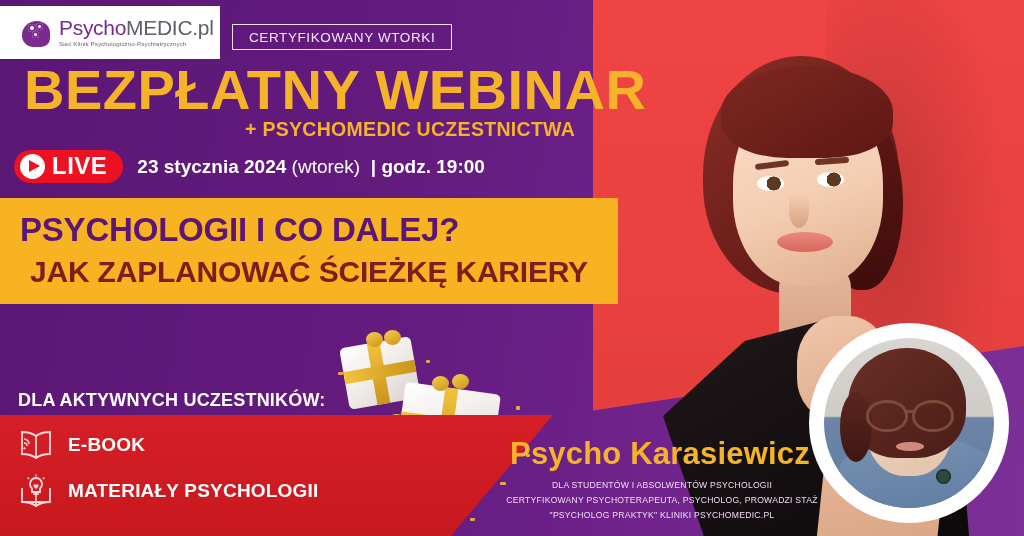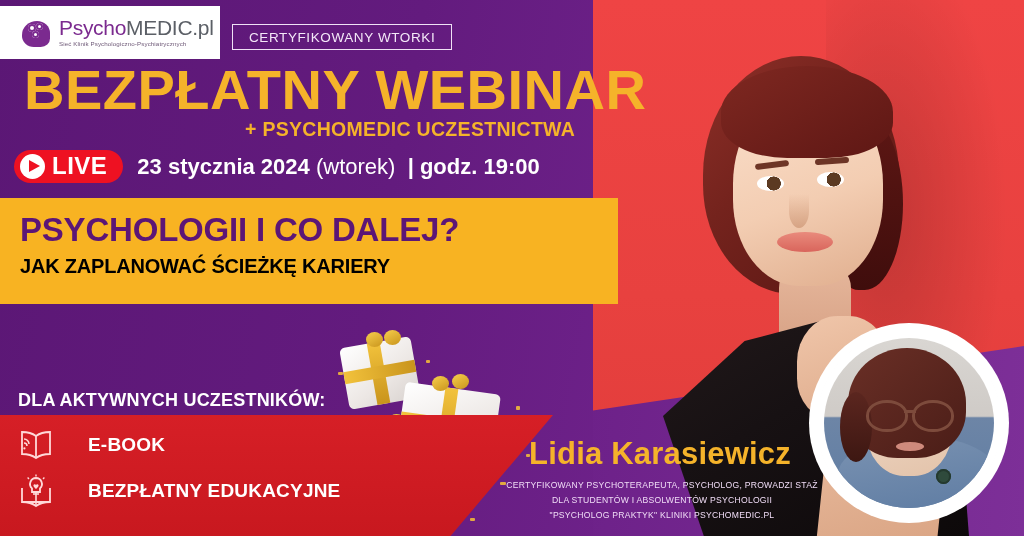--- a/index.html
+++ b/index.html
@@ -98,41 +98,41 @@
   .h-cert{position:absolute;left:245px;top:118px;font-size:19.5px;font-weight:700;color:#f5b32a;
     letter-spacing:.3px;white-space:nowrap;}
 
   .live-row{position:absolute;left:14px;top:150px;display:flex;align-items:center;gap:14px;}
   .live-pill{display:flex;align-items:flex-start;gap:7px;background:#ee1122;border-radius:20px;
     padding:4px 16px 4px 6px;}
   .live-play{width:25px;height:25px;border-radius:50%;background:#fff;position:relative;flex:0 0 auto;}
   .live-play:after{content:"";position:absolute;left:9px;top:6px;border-left:11px solid #ee1122;
     border-top:6.5px solid transparent;border-bottom:6.5px solid transparent;}
   .live-txt{color:#fff;font-weight:700;font-size:24px;letter-spacing:.5px;line-height:1;}
-  .date-txt{color:#fff;font-size:22px;font-weight:700;white-space:nowrap;}
+  .date-txt{color:#fff;font-size:19px;font-weight:700;white-space:nowrap;}
   .date-txt .soft{font-weight:400;}
 
   
   .yellow{position:absolute;left:0;top:198px;width:618px;height:106px;background:#f8b322;}
   .y1{position:absolute;left:20px;top:13px;font-size:33px;font-weight:700;color:#5c1676;
     letter-spacing:-.2px;white-space:nowrap;}
-  .y2{position:absolute;left:20px;top:57px;font-size:20px;font-weight:700;color:#000000;
+  .y2{position:absolute;left:30px;top:57px;font-size:30px;font-weight:700;color:#7f1d1d;
     letter-spacing:-.2px;white-space:nowrap;}
 
   
   .prezent{position:absolute;left:24px;top:324px;font-size:46px;font-weight:700;color:#fff;
     letter-spacing:1px;line-height:1;}
   .prezent-sub{position:absolute;left:18px;top:390px;font-size:18px;font-weight:700;color:#fff;
     letter-spacing:.2px;white-space:nowrap;}
 
   
   .redband{position:absolute;left:0;top:415px;width:100%;height:121px;
     background:linear-gradient(180deg,#d61f26,#c8181f);
     clip-path:polygon(0 0,54% 0,44% 100%,0 100%);}
-  .gift-item{position:absolute;display:flex;align-items:center;gap:32px;color:#fff;
+  .gift-item{position:absolute;display:flex;align-items:center;gap:12px;color:#fff;
     font-size:19px;font-weight:700;letter-spacing:.2px;white-space:nowrap;}
   .gift-item.one{left:16px;top:428px;}
   .gift-item.two{left:16px;top:474px;}
   .ico{width:40px;height:34px;flex:0 0 auto;}
 
   
   .gifts{position:absolute;left:330px;top:342px;width:210px;height:194px;}
   .gift{position:absolute;}
   .gbox{position:absolute;border-radius:5px;background:linear-gradient(150deg,#ffffff,#ece7e4 60%,#d8d2cf);}
   .gband-v{position:absolute;top:0;bottom:0;width:13px;background:linear-gradient(180deg,#f2c23c,#c9941c);}
@@ -286,23 +286,23 @@
   <div class="gift-item two">
     <svg class="ico" viewBox="0 0 40 34">
       <path d="M6 14v14h28V14" fill="none" stroke="#ffd9d9" stroke-width="1.8"></path>
       <path d="M6 28c5 0 10 1 14 4 4-3 9-4 14-4" fill="none" stroke="#ffd9d9" stroke-width="1.8"></path>
       <path d="M20 32V18" stroke="#ffd9d9" stroke-width="1.6"></path>
       <path d="M20 4a6 6 0 0 0-4 10.4V18h8v-3.6A6 6 0 0 0 20 4z" fill="none" stroke="#ffd9d9" stroke-width="1.8"></path>
       <path d="M17 20h6" stroke="#ffd9d9" stroke-width="1.6"></path>
       <path d="M20 15c-1.6-1.4-2.6-2.4-2.6-3.4a1.4 1.4 0 0 1 2.6-.7 1.4 1.4 0 0 1 2.6.7c0 1-1 2-2.6 3.4z" fill="#ffd9d9"></path>
       <path d="M20 2.5v-2M27 5l1.4-1.4M13 5l-1.4-1.4" stroke="#ffd9d9" stroke-width="1.4"></path>
     </svg>
-    <span>BEZPŁATNY EDUKACYJNE</span>
-  </div>
-
-  <div class="sp-name">Lidia Karasiewicz</div>
+    <span>MATERIAŁY PSYCHOLOGII</span>
+  </div>
+
+  <div class="sp-name">Psycho Karasiewicz</div>
   <div class="sp-cred">
+    <div>DLA STUDENTÓW I ABSOLWENTÓW PSYCHOLOGII</div>
     <div>CERTYFIKOWANY PSYCHOTERAPEUTA, PSYCHOLOG, PROWADZI STAŻ</div>
-    <div>DLA STUDENTÓW I ABSOLWENTÓW PSYCHOLOGII</div>
     <div>"PSYCHOLOG PRAKTYK" KLINIKI PSYCHOMEDIC.PL</div>
   </div>
 
 </div>
 
 </body></html>

